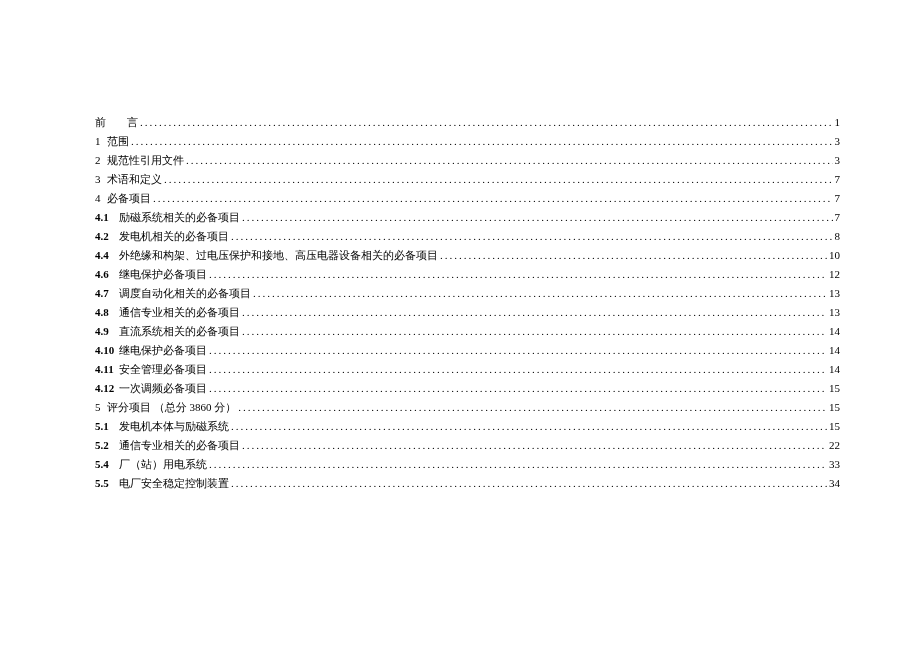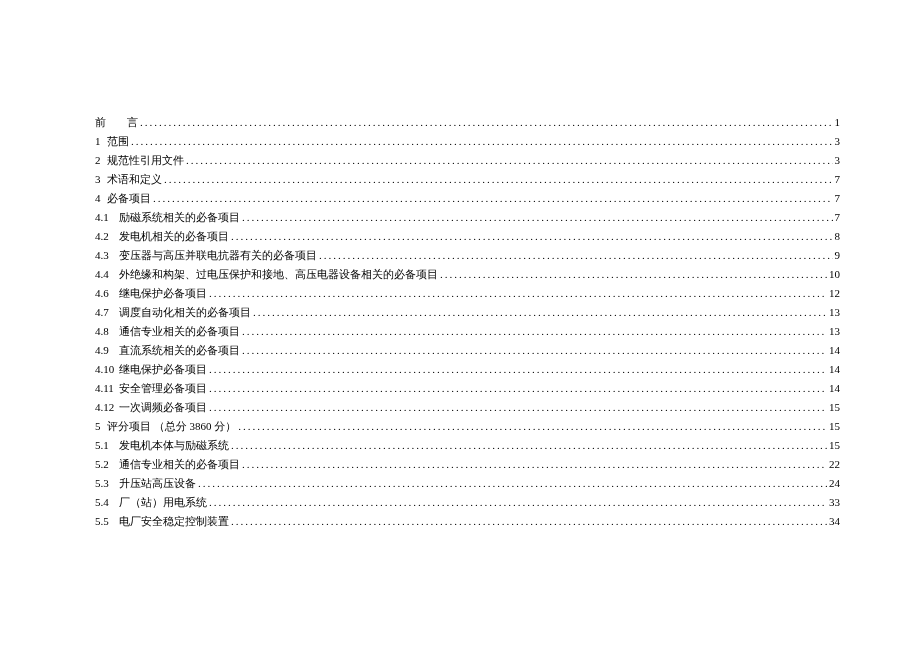--- a/index.html
+++ b/index.html
@@ -50,20 +50,21 @@
       min-width: 32px;
       display: inline-block;
     }
     .toc-num-top {
       min-width: 12px;
       display: inline-block;
     }
     .toc-num-sub {
       min-width: 24px;
       display: inline-block;
+      font-weight: bold;
     }
   </style>
 </head>
 <body>
 
 <div class="toc-container" id="toc-root">
     <div class="toc-entry">
       <span class="toc-num preface-num">前</span>
       <span class="toc-label">言</span>
       <span class="toc-dots"></span>
@@ -97,26 +98,20 @@
       <span class="toc-num toc-num-sub">4.1</span>
       <span class="toc-label">励磁系统相关的必备项目</span>
       <span class="toc-dots"></span>
       <span class="toc-page">7</span>
     </div>
     <div class="toc-entry">
       <span class="toc-num toc-num-sub">4.2</span>
       <span class="toc-label">发电机相关的必备项目</span>
       <span class="toc-dots"></span>
       <span class="toc-page">8</span>
-    </div>
-    <div class="toc-entry">
-      <span class="toc-num toc-num-sub">4.3</span>
-      <span class="toc-label">变压器与高压并联电抗器有关的必备项目</span>
-      <span class="toc-dots"></span>
-      <span class="toc-page">9</span>
     </div>
     <div class="toc-entry">
       <span class="toc-num toc-num-sub">4.4</span>
       <span class="toc-label">外绝缘和构架、过电压保护和接地、高压电器设备相关的必备项目</span>
       <span class="toc-dots"></span>
       <span class="toc-page">10</span>
     </div>
     <div class="toc-entry">
       <span class="toc-num toc-num-sub">4.6</span>
       <span class="toc-label">继电保护必备项目</span>
@@ -171,26 +166,20 @@
       <span class="toc-dots"></span>
       <span class="toc-page">15</span>
     </div>
     <div class="toc-entry">
       <span class="toc-num toc-num-sub">5.2</span>
       <span class="toc-label">通信专业相关的必备项目</span>
       <span class="toc-dots"></span>
       <span class="toc-page">22</span>
     </div>
     <div class="toc-entry">
-      <span class="toc-num toc-num-sub">5.3</span>
-      <span class="toc-label">升压站高压设备</span>
-      <span class="toc-dots"></span>
-      <span class="toc-page">24</span>
-    </div>
-    <div class="toc-entry">
       <span class="toc-num toc-num-sub">5.4</span>
       <span class="toc-label">厂（站）用电系统</span>
       <span class="toc-dots"></span>
       <span class="toc-page">33</span>
     </div>
     <div class="toc-entry">
       <span class="toc-num toc-num-sub">5.5</span>
       <span class="toc-label"> 电厂安全稳定控制装置</span>
       <span class="toc-dots"></span>
       <span class="toc-page">34</span>

